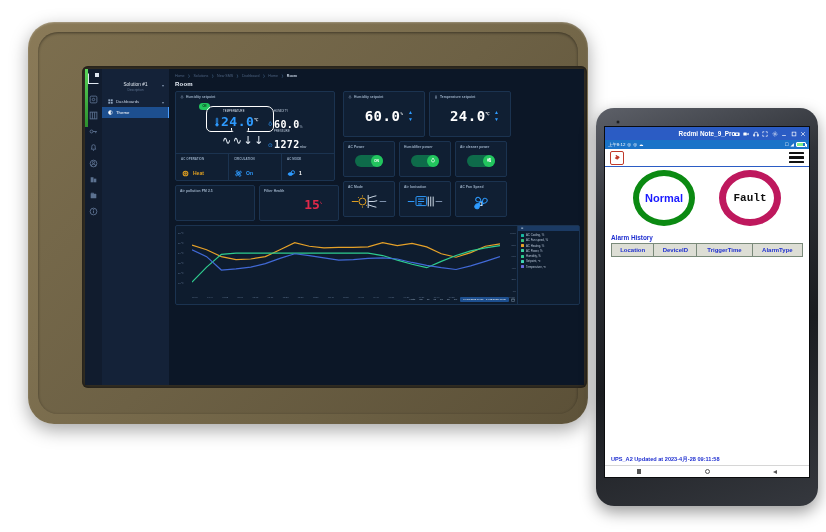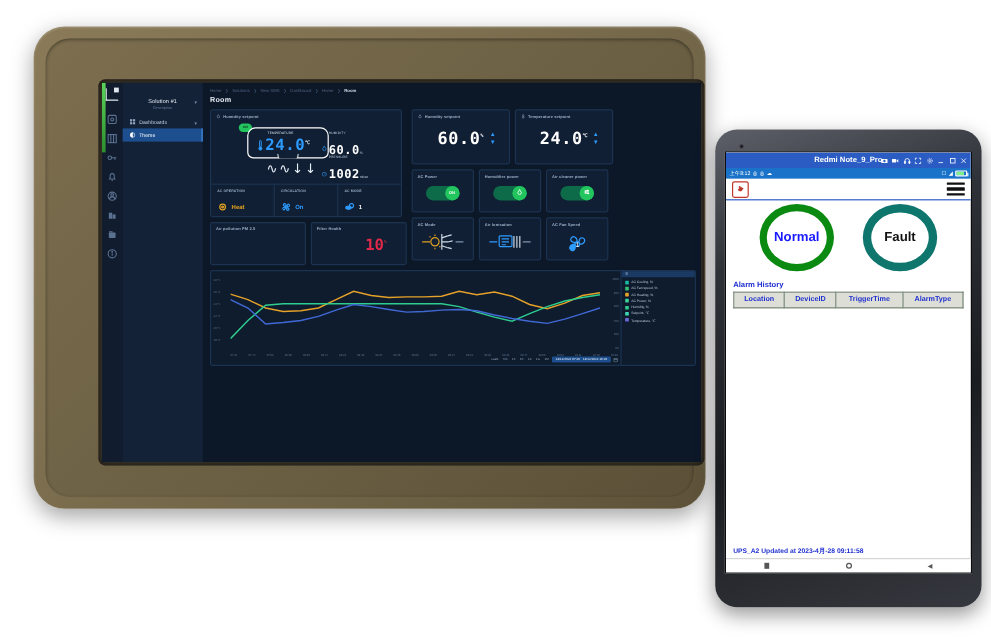--- a/index.html
+++ b/index.html
@@ -371,21 +371,21 @@
   }
   .status-circles {
     display:flex; justify-content:center; gap:24px; padding:3px 0 8px 0;
   }
   .circ {
     width:62px;height:56px;border-radius:50%;
     display:flex;align-items:center;justify-content:center;
     font-size:11px;font-weight:bold;
   }
   .circ.normal { border:6px solid #0b8a12; color:#1a1aff; }
-  .circ.fault { border:7px solid #0f766e; color:#111111; }
+  .circ.fault { border:7px solid #be185d; color:#111111;font-family:Liberation Mono, monospace; }
   .alarm-h {
     color:#1f2fd0; font-weight:bold; font-size:6.4px;
     padding:0 6px 2px 6px;
   }
   .alarm-table {
     margin:0 6px; border-collapse:collapse; width: calc(100% - 12px);
   }
   .alarm-table th {
     border:1px solid #7a8a7a; background:#ddded5;
     color:#1f2fd0; font-size:6px; font-weight:bold;
@@ -569,21 +569,21 @@
               </div>
 
               <div class="readout" style="left:98px; top:38px;">
                 <span class="rico">
                   <svg viewBox="0 0 16 16" fill="none" stroke="currentColor" stroke-width="1.8">
                       <circle cx="8" cy="8" r="6"></circle>
                       <line x1="8" y1="8" x2="11" y2="5.5"></line>
                     </svg>
                 </span>
                 <div class="rlabel">PRESSURE</div>
-                <div><span class="rval">1002</span><span class="runit">mbar</span></div>
+                <div><span class="rval">1272</span><span class="runit">mbar</span></div>
               </div>
 
               <div class="subrow">
                 <div class="subcell">
                   <div class="sl">AC OPERATION</div>
                   <div class="sv">
                     <span style="color:#e0a021;">
                       <svg viewBox="0 0 16 16" width="9" height="9" fill="none" stroke="currentColor" stroke-width="1.8">
                           <circle cx="8" cy="8" r="4.2"></circle>
                           <circle cx="8" cy="8" r="1.4"></circle>
@@ -625,21 +625,21 @@
             <div class="grid-pm">
               <div class="card pm-card">
                 <div class="card-label">
                   <span>Air pollution PM 2.5</span>
                 </div>
               </div>
               <div class="card fh-card">
                 <div class="card-label">
                   <span>Filter Health</span>
                 </div>
-                <div class="fh-val"><span>10</span><span class="u">%</span></div>
+                <div class="fh-val"><span>15</span><span class="u">%</span></div>
               </div>
             </div>
           </div>
 
           <div>
             <div style="display:flex; gap:4px;">
               <div class="card sp-card">
                 <div class="card-label">
                   <span class="ci">
                     <svg viewBox="0 0 16 16" fill="none" stroke="currentColor" stroke-width="1.8">

